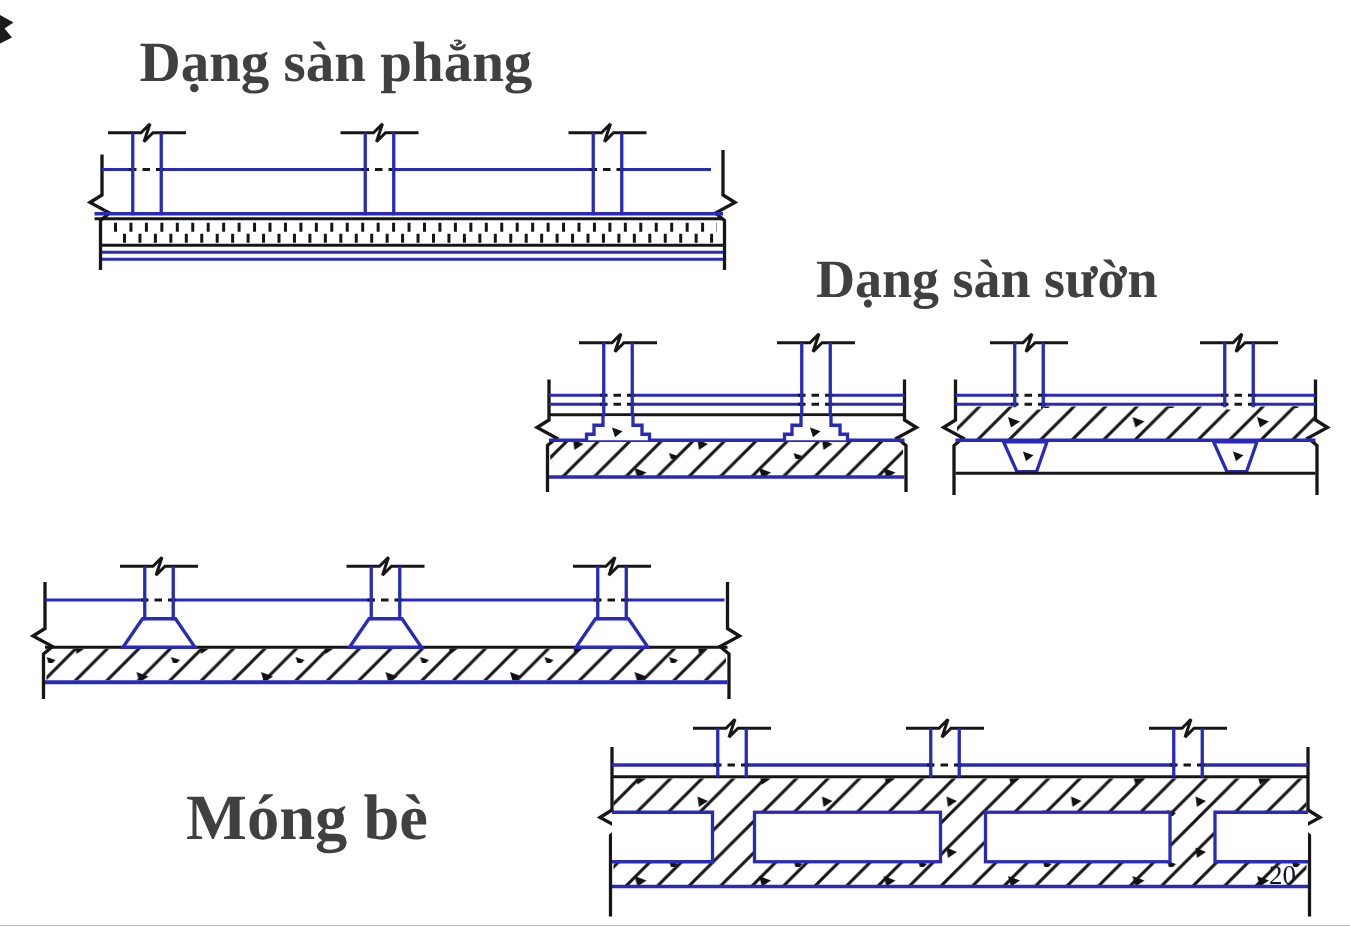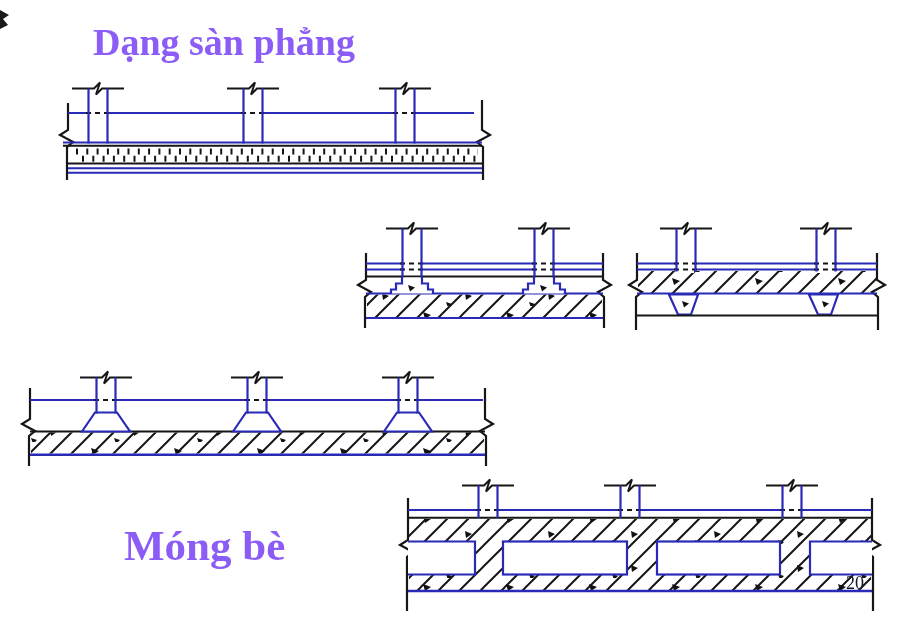--- a/index.html
+++ b/index.html
@@ -2,21 +2,21 @@
 <html><head>
 <meta charset="utf-8">
 <style>
   html,body{margin:0;padding:0;background:#888;}
   .stage{
     position:relative;width:900px;height:617px;margin:0 auto;
     background:#ffffff;overflow:hidden;
     font-family:"Liberation Serif","DejaVu Serif",serif;
   }
   .dlabel{
-    position:absolute;line-height:1;font-weight:700;color:#8b5cf6;
+    position:absolute;line-height:1;font-weight:700;color:#404040;
     white-space:nowrap;letter-spacing:0px;
   }
   .lbl-flat{left:93px;top:23px;font-size:38px;}
   .lbl-rib{left:544px;top:168px;font-size:36px;}
   .lbl-mush{left:84px;top:319px;font-size:38px;}
   .lbl-box{left:633px;top:427px;font-size:38px;}
   .lbl-main{left:124px;top:524px;font-size:43px;}
   .pagenum{
     position:absolute;left:846px;top:574px;font-size:18px;color:#0f172a;
     line-height:1;font-weight:400;
@@ -165,15 +165,16 @@
       <rect x="657" y="541.5" width="123" height="33" fill="#ffffff" stroke="#2a2ab8" stroke-width="2.2"></rect>
       <path d="M872,541.5 H810 V574.5 H872" fill="#ffffff" stroke="#2a2ab8" stroke-width="2.2"></path>
       <path d="M408,591 H872" stroke="#2a2ab8" stroke-width="2.4" fill="none"></path>
       <use href="#colE" xlink:href="#colE" x="488"></use>
       <use href="#colE" xlink:href="#colE" x="630"></use>
       <use href="#colE" xlink:href="#colE" x="792"></use>
     </g>
   </svg>
 
   <div class="dlabel lbl-flat">Dạng sàn phẳng</div>
+  <div class="dlabel lbl-rib">Dạng sàn sườn</div>
   <div class="dlabel lbl-main">Móng bè</div>
   <div class="pagenum">20</div>
 </div>
 
 </body></html>

